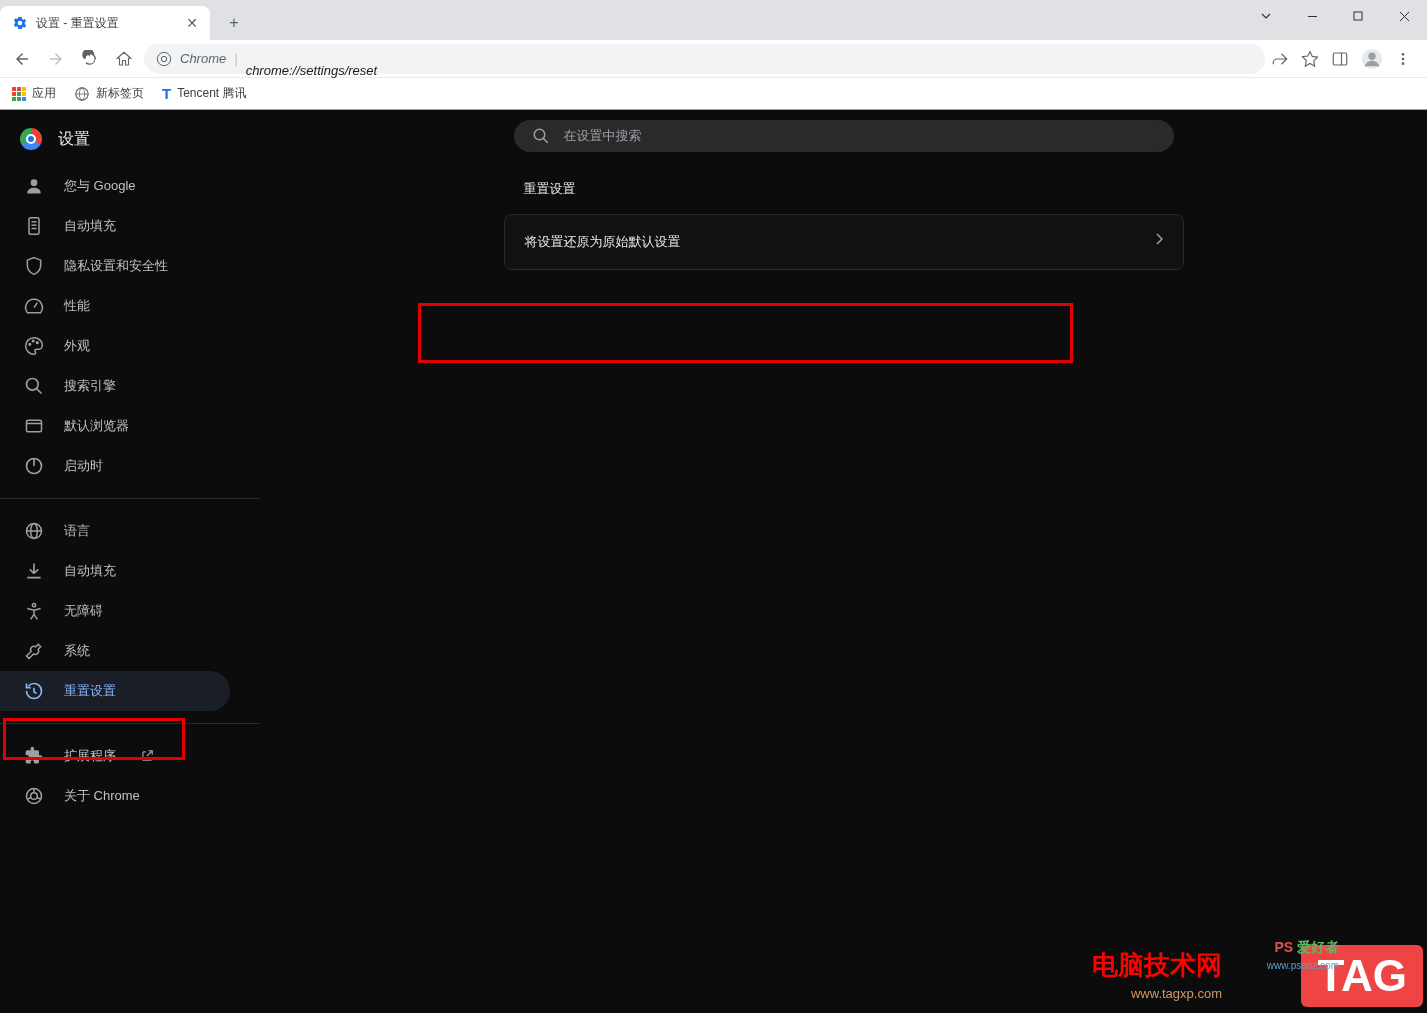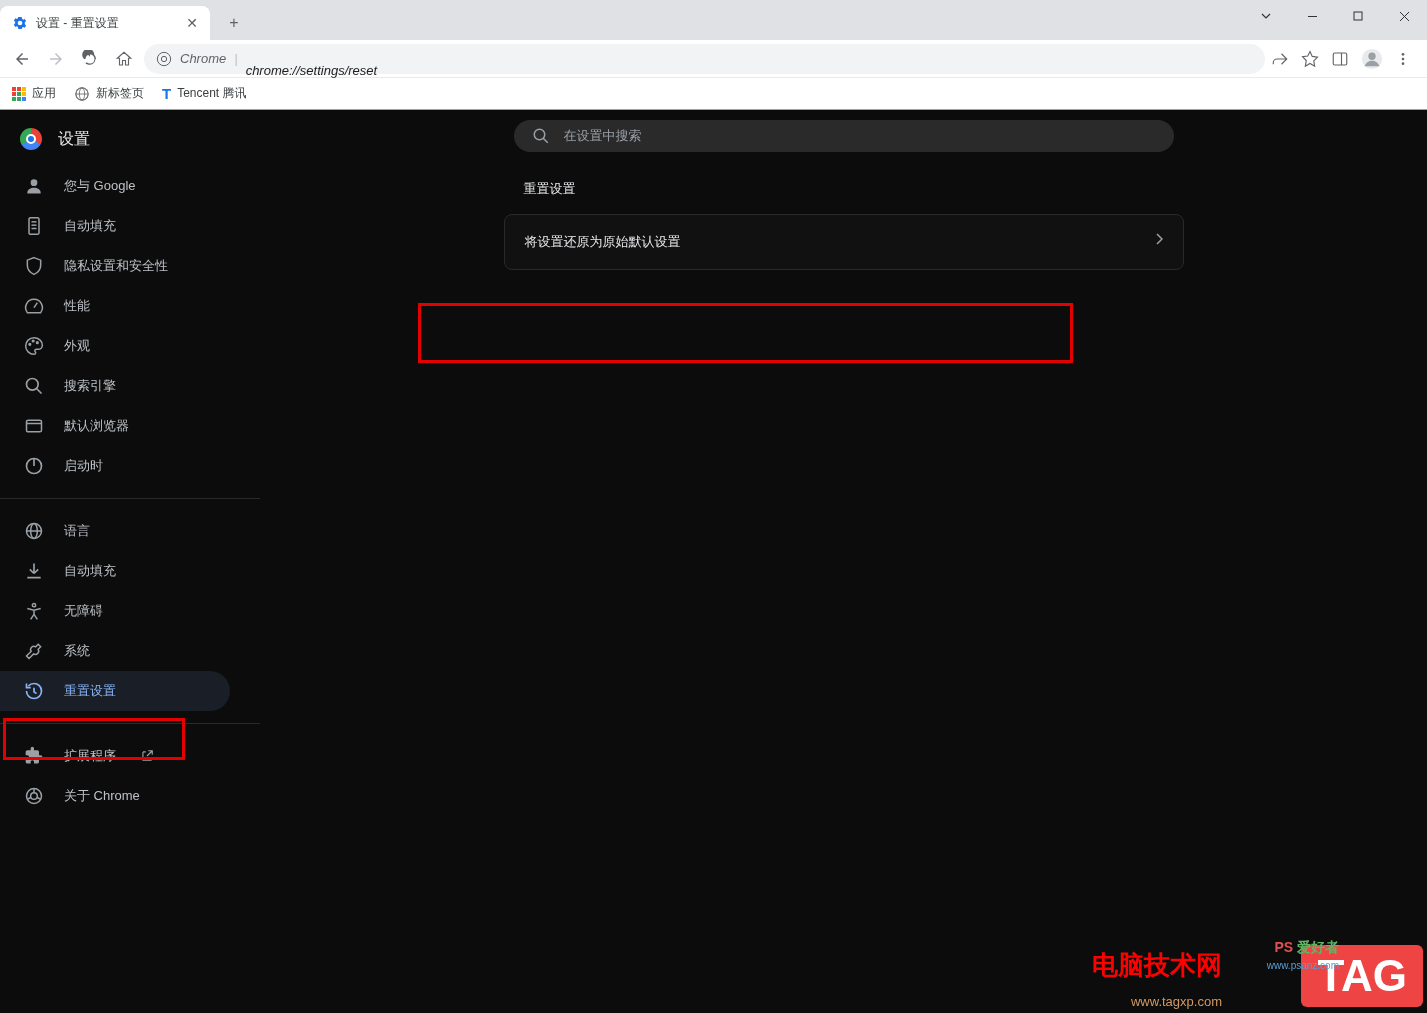--- a/index.html
+++ b/index.html
@@ -193,21 +193,21 @@
       right: 205px;
       bottom: 30px;
       color: #ff0000;
       font-weight: bold;
       font-size: 26px;
       font-family: SimHei, sans-serif;
     }
     .wm-red-sub {
       position: absolute;
       right: 205px;
-      bottom: 4px;
+      bottom: 12px;
       color: #d49863;
       font-size: 13px;
     }
     .wm-tag {
       position: absolute;
       right: 4px;
       bottom: 6px;
       background: #ef4444;
       color: #fff;
       font-weight: bold;

